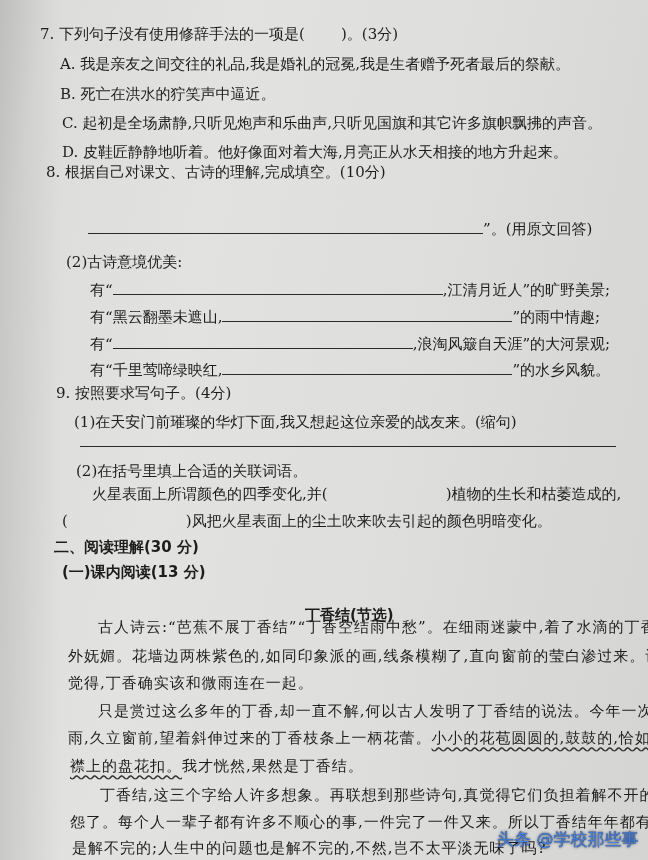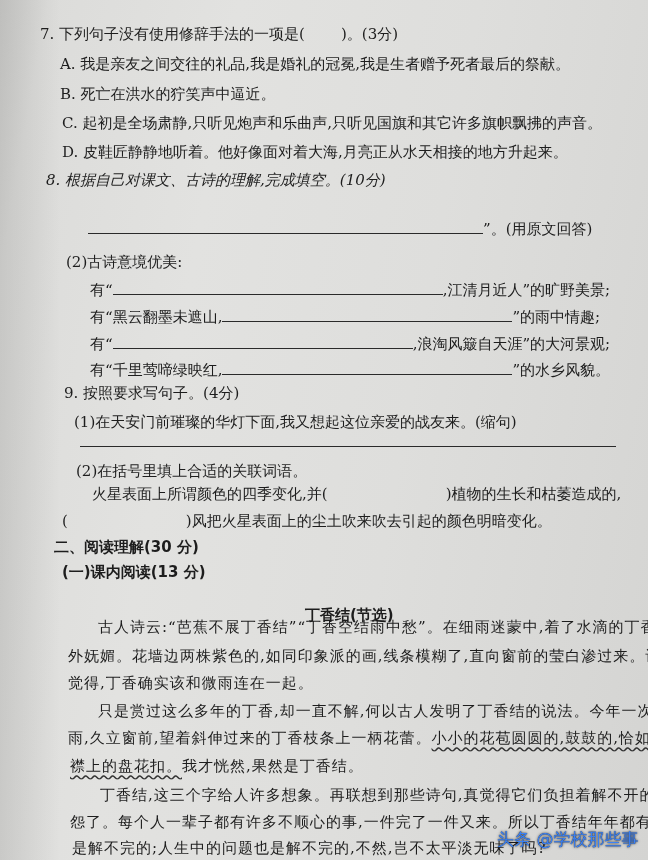--- a/index.html
+++ b/index.html
@@ -32,40 +32,40 @@
   <div class="shade"></div>
 
   <div class="line" style="left:40px;top:24px;">
     <span>7. 下列句子没有使用修辞手法的一项是(</span><span class="paren-space" style="width:36px;"></span><span>)。(3分)</span>
   </div>
   <div class="line" style="left:60px;top:54px;">A. 我是亲友之间交往的礼品,我是婚礼的冠冕,我是生者赠予死者最后的祭献。</div>
   <div class="line" style="left:60px;top:84px;">B. 死亡在洪水的狞笑声中逼近。</div>
   <div class="line" style="left:62px;top:113px;">C. 起初是全场肃静,只听见炮声和乐曲声,只听见国旗和其它许多旗帜飘拂的声音。</div>
   <div class="line" style="left:62px;top:142px;">D. 皮鞋匠静静地听着。他好像面对着大海,月亮正从水天相接的地方升起来。</div>
 
-  <div class="line" style="left:46px;top:170px;font-style:italic;">8. 根据自己对课文、古诗的理解,完成填空。(10分)</div>
+  <div class="line" style="left:46px;top:162px;">8. 根据自己对课文、古诗的理解,完成填空。(10分)</div>
   <div class="line" style="left:88px;top:219px;">
     <span class="blank" style="width:395px;"></span><span>”。(用原文回答)</span>
   </div>
   <div class="line" style="left:66px;top:252px;">(2)古诗意境优美:</div>
 
   <div class="line" style="left:90px;top:280px;">
     <span>有“</span><span class="blank" style="width:330px;"></span><span>,江清月近人”的旷野美景;</span>
   </div>
   <div class="line" style="left:90px;top:307px;">
     <span>有“黑云翻墨未遮山,</span><span class="blank" style="width:290px;"></span><span>”的雨中情趣;</span>
   </div>
   <div class="line" style="left:90px;top:334px;">
     <span>有“</span><span class="blank" style="width:300px;"></span><span>,浪淘风簸自天涯”的大河景观;</span>
   </div>
   <div class="line" style="left:90px;top:360px;">
     <span>有“千里莺啼绿映红,</span><span class="blank" style="width:290px;"></span><span>”的水乡风貌。</span>
   </div>
 
-  <div class="line" style="left:56px;top:383px;margin-left:8px;">9. 按照要求写句子。(4分)</div>
+  <div class="line" style="left:56px;top:383px;">9. 按照要求写句子。(4分)</div>
   <div class="line" style="left:74px;top:412px;">(1)在天安门前璀璨的华灯下面,我又想起这位亲爱的战友来。(缩句)</div>
   <div class="rule" style="left:80px;top:446px;width:536px;"></div>
   <div class="line" style="left:76px;top:461px;">(2)在括号里填上合适的关联词语。</div>
   <div class="line" style="left:92px;top:484px;">
     <span>火星表面上所谓颜色的四季变化,并(</span><span class="paren-space" style="width:118px;"></span><span>)植物的生长和枯萎造成的,</span>
   </div>
   <div class="line" style="left:62px;top:511px;">
     <span>(</span><span class="paren-space" style="width:118px;"></span><span>)风把火星表面上的尘土吹来吹去引起的颜色明暗变化。</span>
   </div>
 

